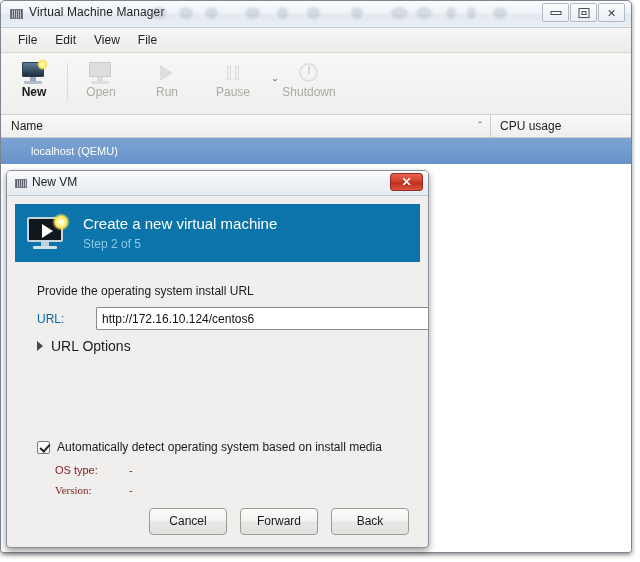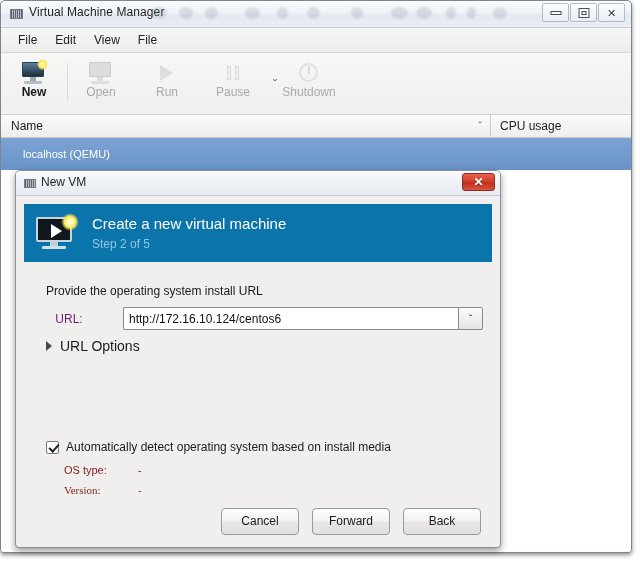--- a/index.html
+++ b/index.html
@@ -267,35 +267,35 @@
     box-sizing: border-box;
   }
   .sort-caret { font-size: 11px; color: #3c3c3c; }
 
   
   #vmlist {
     background: #ffffff;
     height: 100%;
   }
   .vm-row-selected {
-    height: 32px;
+    height: 26px;
     background: linear-gradient(to bottom, #7ba3d4, #6993c9);
     color: #ffffff;
     font-size: 11px;
     display: flex;
     align-items: center;
-    padding-left: 22px;
+    padding-left: 30px;
     box-sizing: border-box;
   }
 
   
   #dialog {
     position: absolute;
-    left: 15px; top: 170px;
-    width: 486px; height: 378px;
+    left: 6px; top: 170px;
+    width: 423px; height: 378px;
     box-sizing: border-box;
     background: #f0efee;
     border: 1px solid #8a9099;
     border-radius: 5px 5px 4px 4px;
     box-shadow: 0 3px 7px rgba(0,0,0,0.40);
     overflow: hidden;
   }
   #dlg-title {
     position: relative;
     height: 24px;
@@ -405,24 +405,24 @@
   }
   .url-row {
     position: absolute;
     left: 22px; top: 45px;
     width: 437px;
     display: flex;
     align-items: center;
   }
   .url-label {
     font-size: 12px;
-    color: #701a75;
+    color: #0369a1;
     width: 46px;
-    text-align: center;
-    margin-right: 23px;
+    text-align: left;
+    margin-right: 5px;
   }
   .combo {
     flex: 1;
     display: flex;
     height: 23px;
     padding-left: 8px;
   }
   .combo-input {
     flex: 1;
     background: #ffffff;

